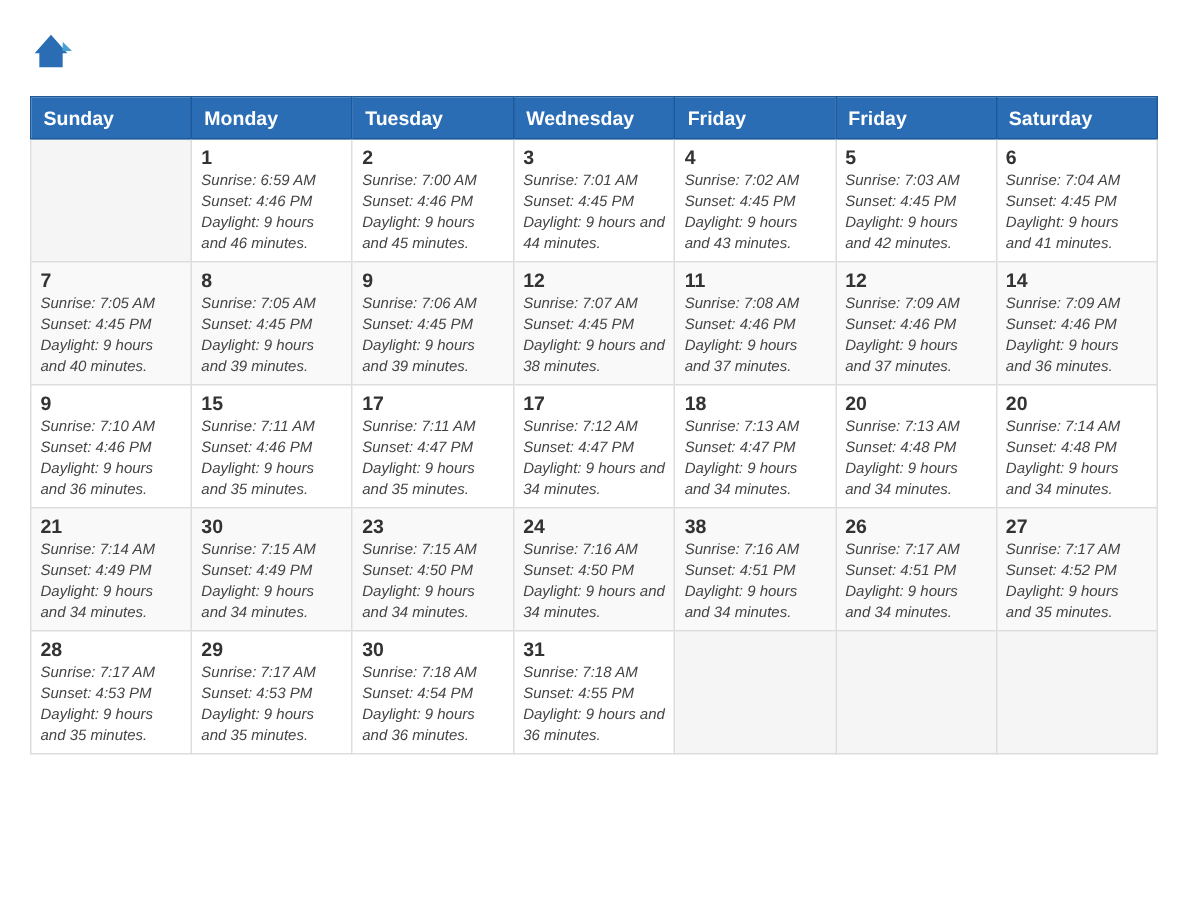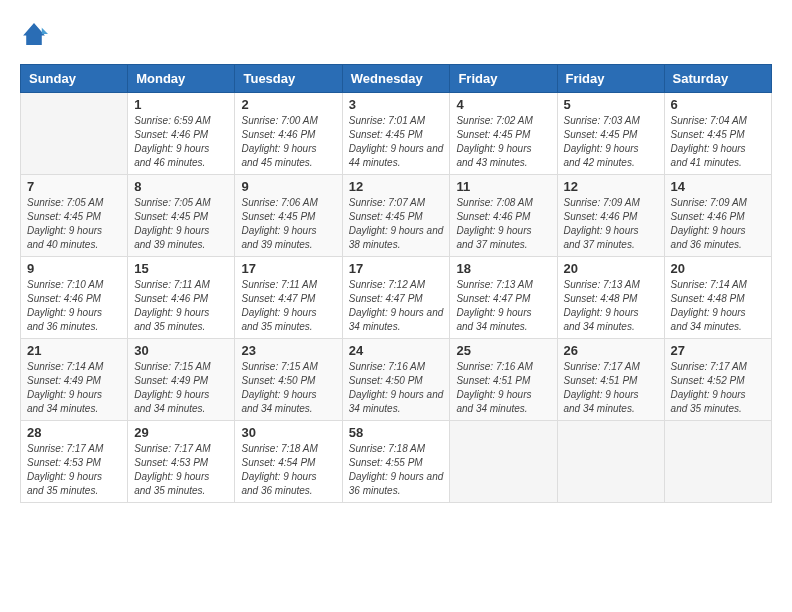--- a/index.html
+++ b/index.html
@@ -225,21 +225,21 @@
         </td>
         <td>
           <div class="day-num">23</div>
           <div class="day-info">Sunrise: 7:15 AM<br>Sunset: 4:50 PM<br>Daylight: 9 hours and 34 minutes.</div>
         </td>
         <td>
           <div class="day-num">24</div>
           <div class="day-info">Sunrise: 7:16 AM<br>Sunset: 4:50 PM<br>Daylight: 9 hours and 34 minutes.</div>
         </td>
         <td>
-          <div class="day-num">25</div>
+          <div class="day-num">38</div>
           <div class="day-info">Sunrise: 7:16 AM<br>Sunset: 4:51 PM<br>Daylight: 9 hours and 34 minutes.</div>
         </td>
         <td>
           <div class="day-num">26</div>
           <div class="day-info">Sunrise: 7:17 AM<br>Sunset: 4:51 PM<br>Daylight: 9 hours and 34 minutes.</div>
         </td>
         <td>
           <div class="day-num">27</div>
           <div class="day-info">Sunrise: 7:17 AM<br>Sunset: 4:52 PM<br>Daylight: 9 hours and 35 minutes.</div>
         </td>
@@ -251,21 +251,21 @@
         </td>
         <td>
           <div class="day-num">29</div>
           <div class="day-info">Sunrise: 7:17 AM<br>Sunset: 4:53 PM<br>Daylight: 9 hours and 35 minutes.</div>
         </td>
         <td>
           <div class="day-num">30</div>
           <div class="day-info">Sunrise: 7:18 AM<br>Sunset: 4:54 PM<br>Daylight: 9 hours and 36 minutes.</div>
         </td>
         <td>
-          <div class="day-num">58</div>
+          <div class="day-num">31</div>
           <div class="day-info">Sunrise: 7:18 AM<br>Sunset: 4:55 PM<br>Daylight: 9 hours and 36 minutes.</div>
         </td>
         <td class="empty-cell"></td>
         <td class="empty-cell"></td>
         <td class="empty-cell"></td>
       </tr>
     </tbody>
 </table>
 
 </body></html>

